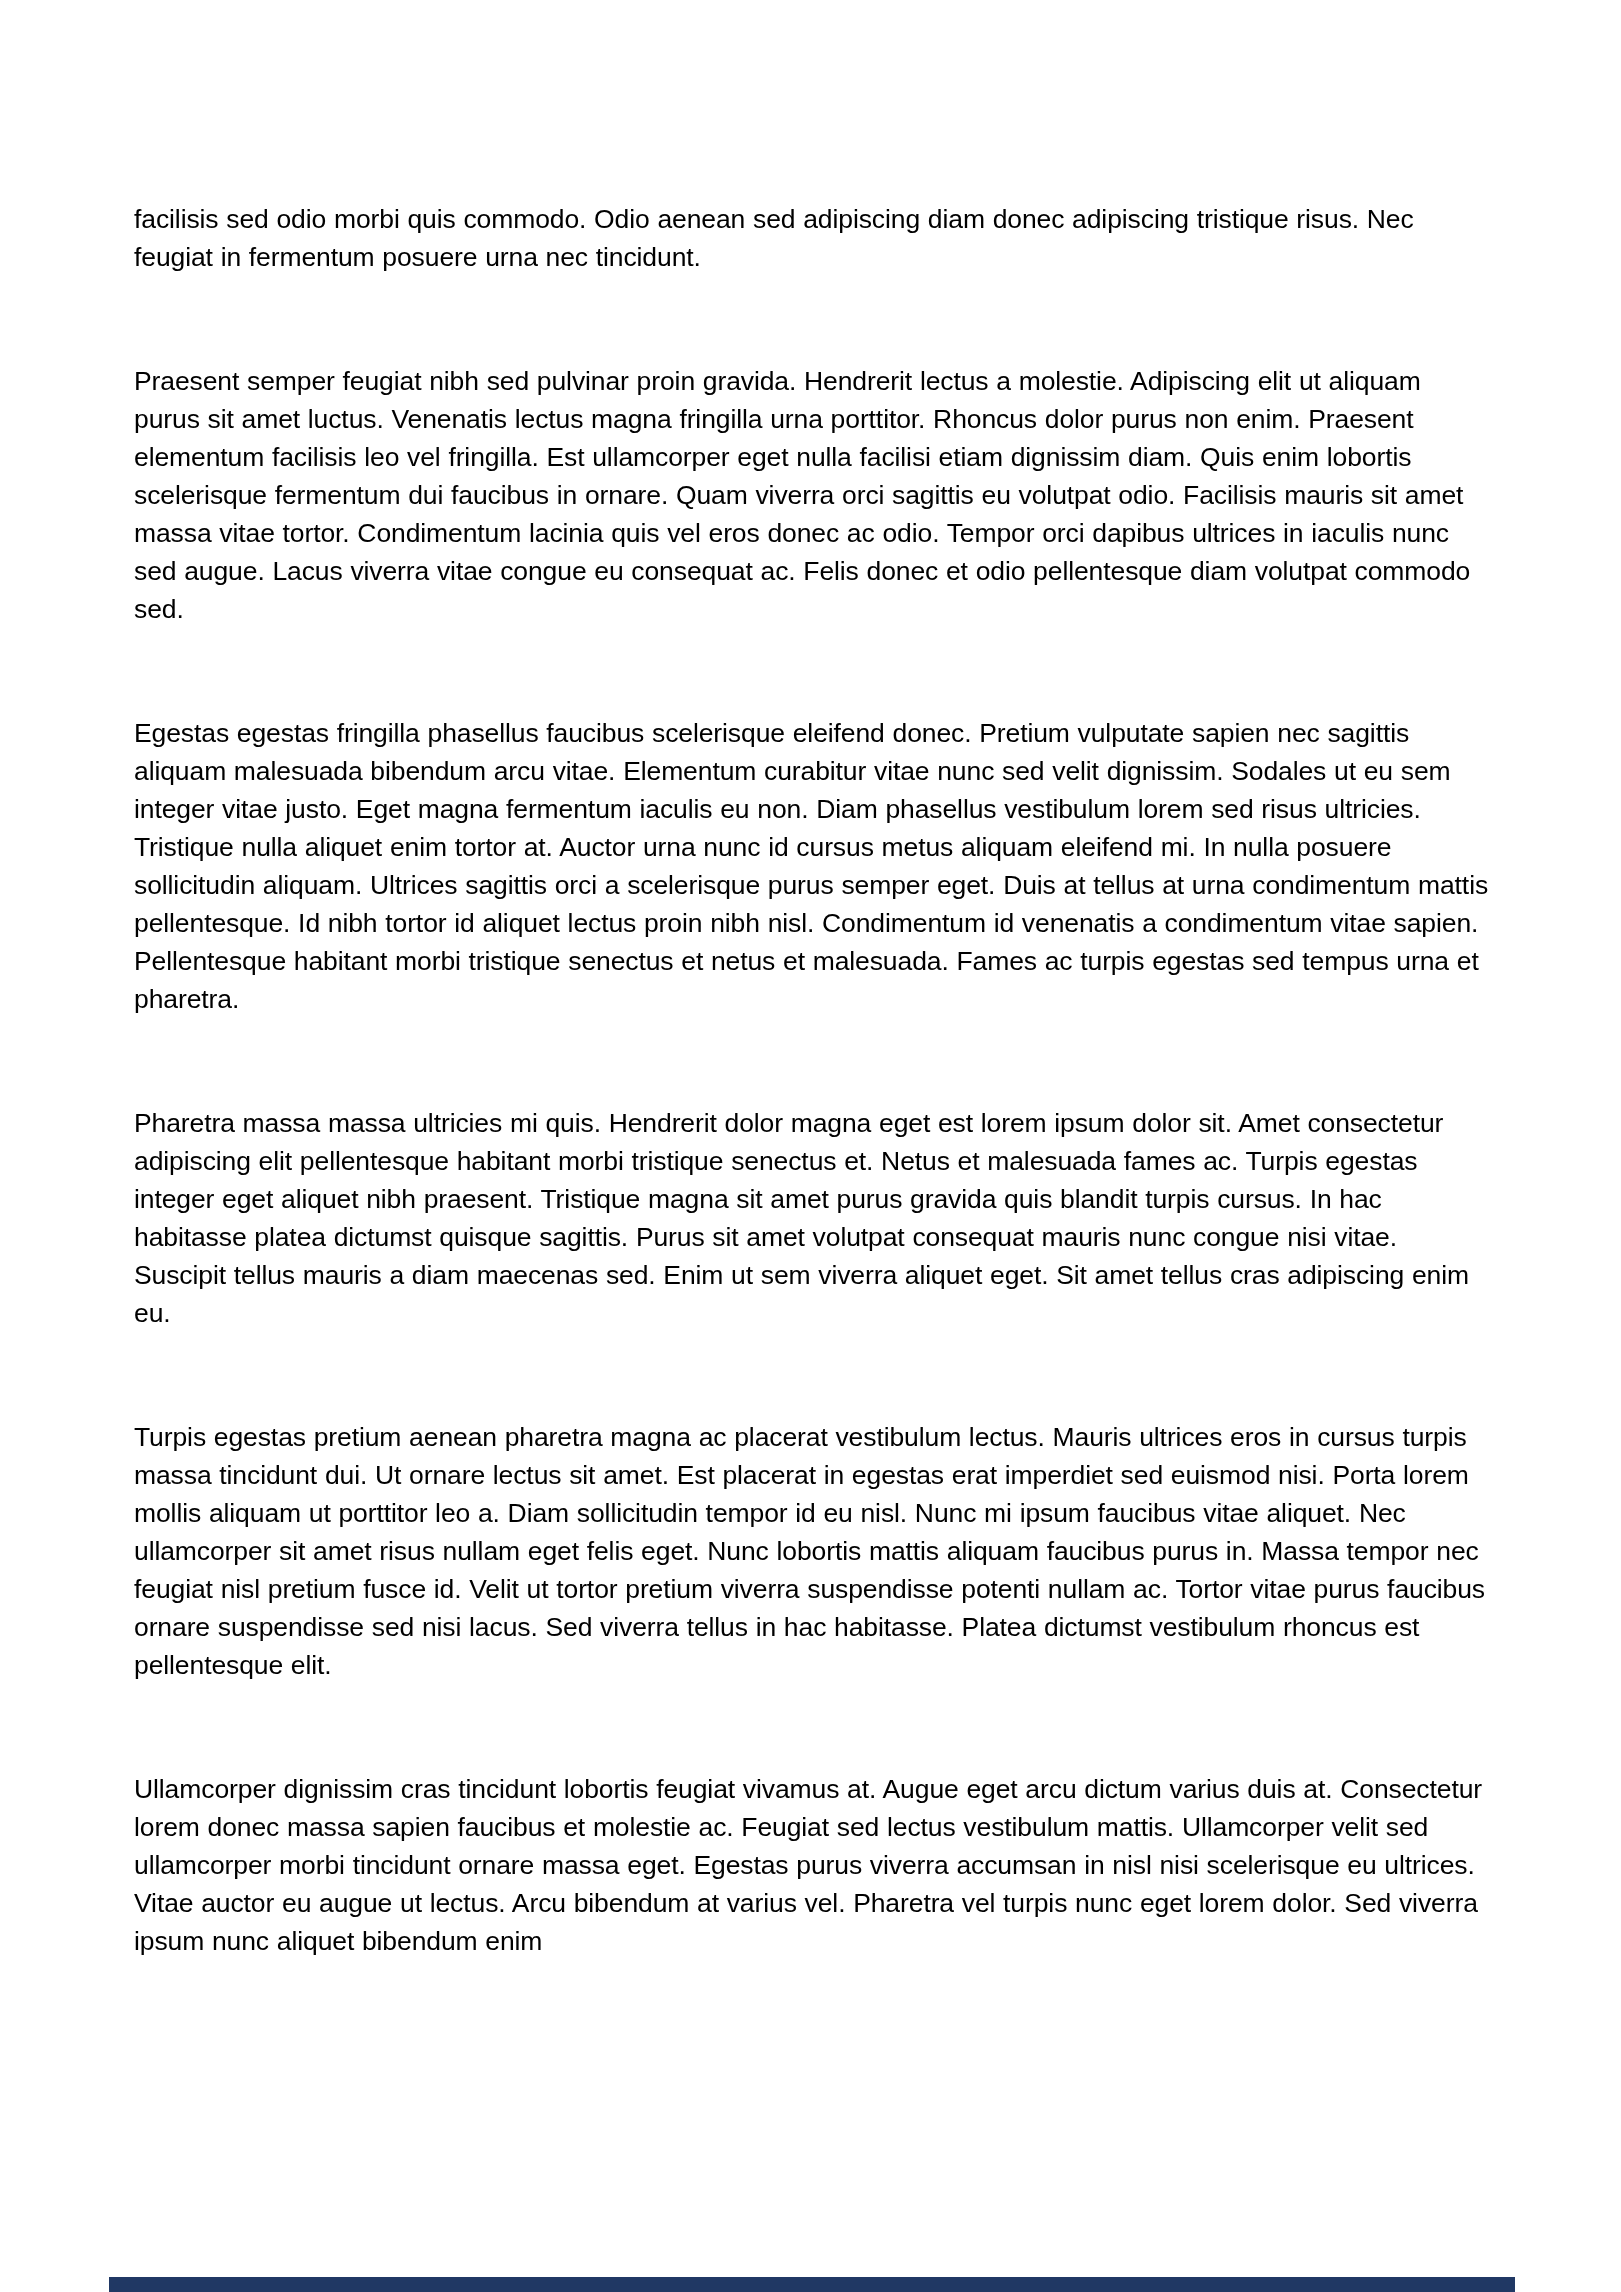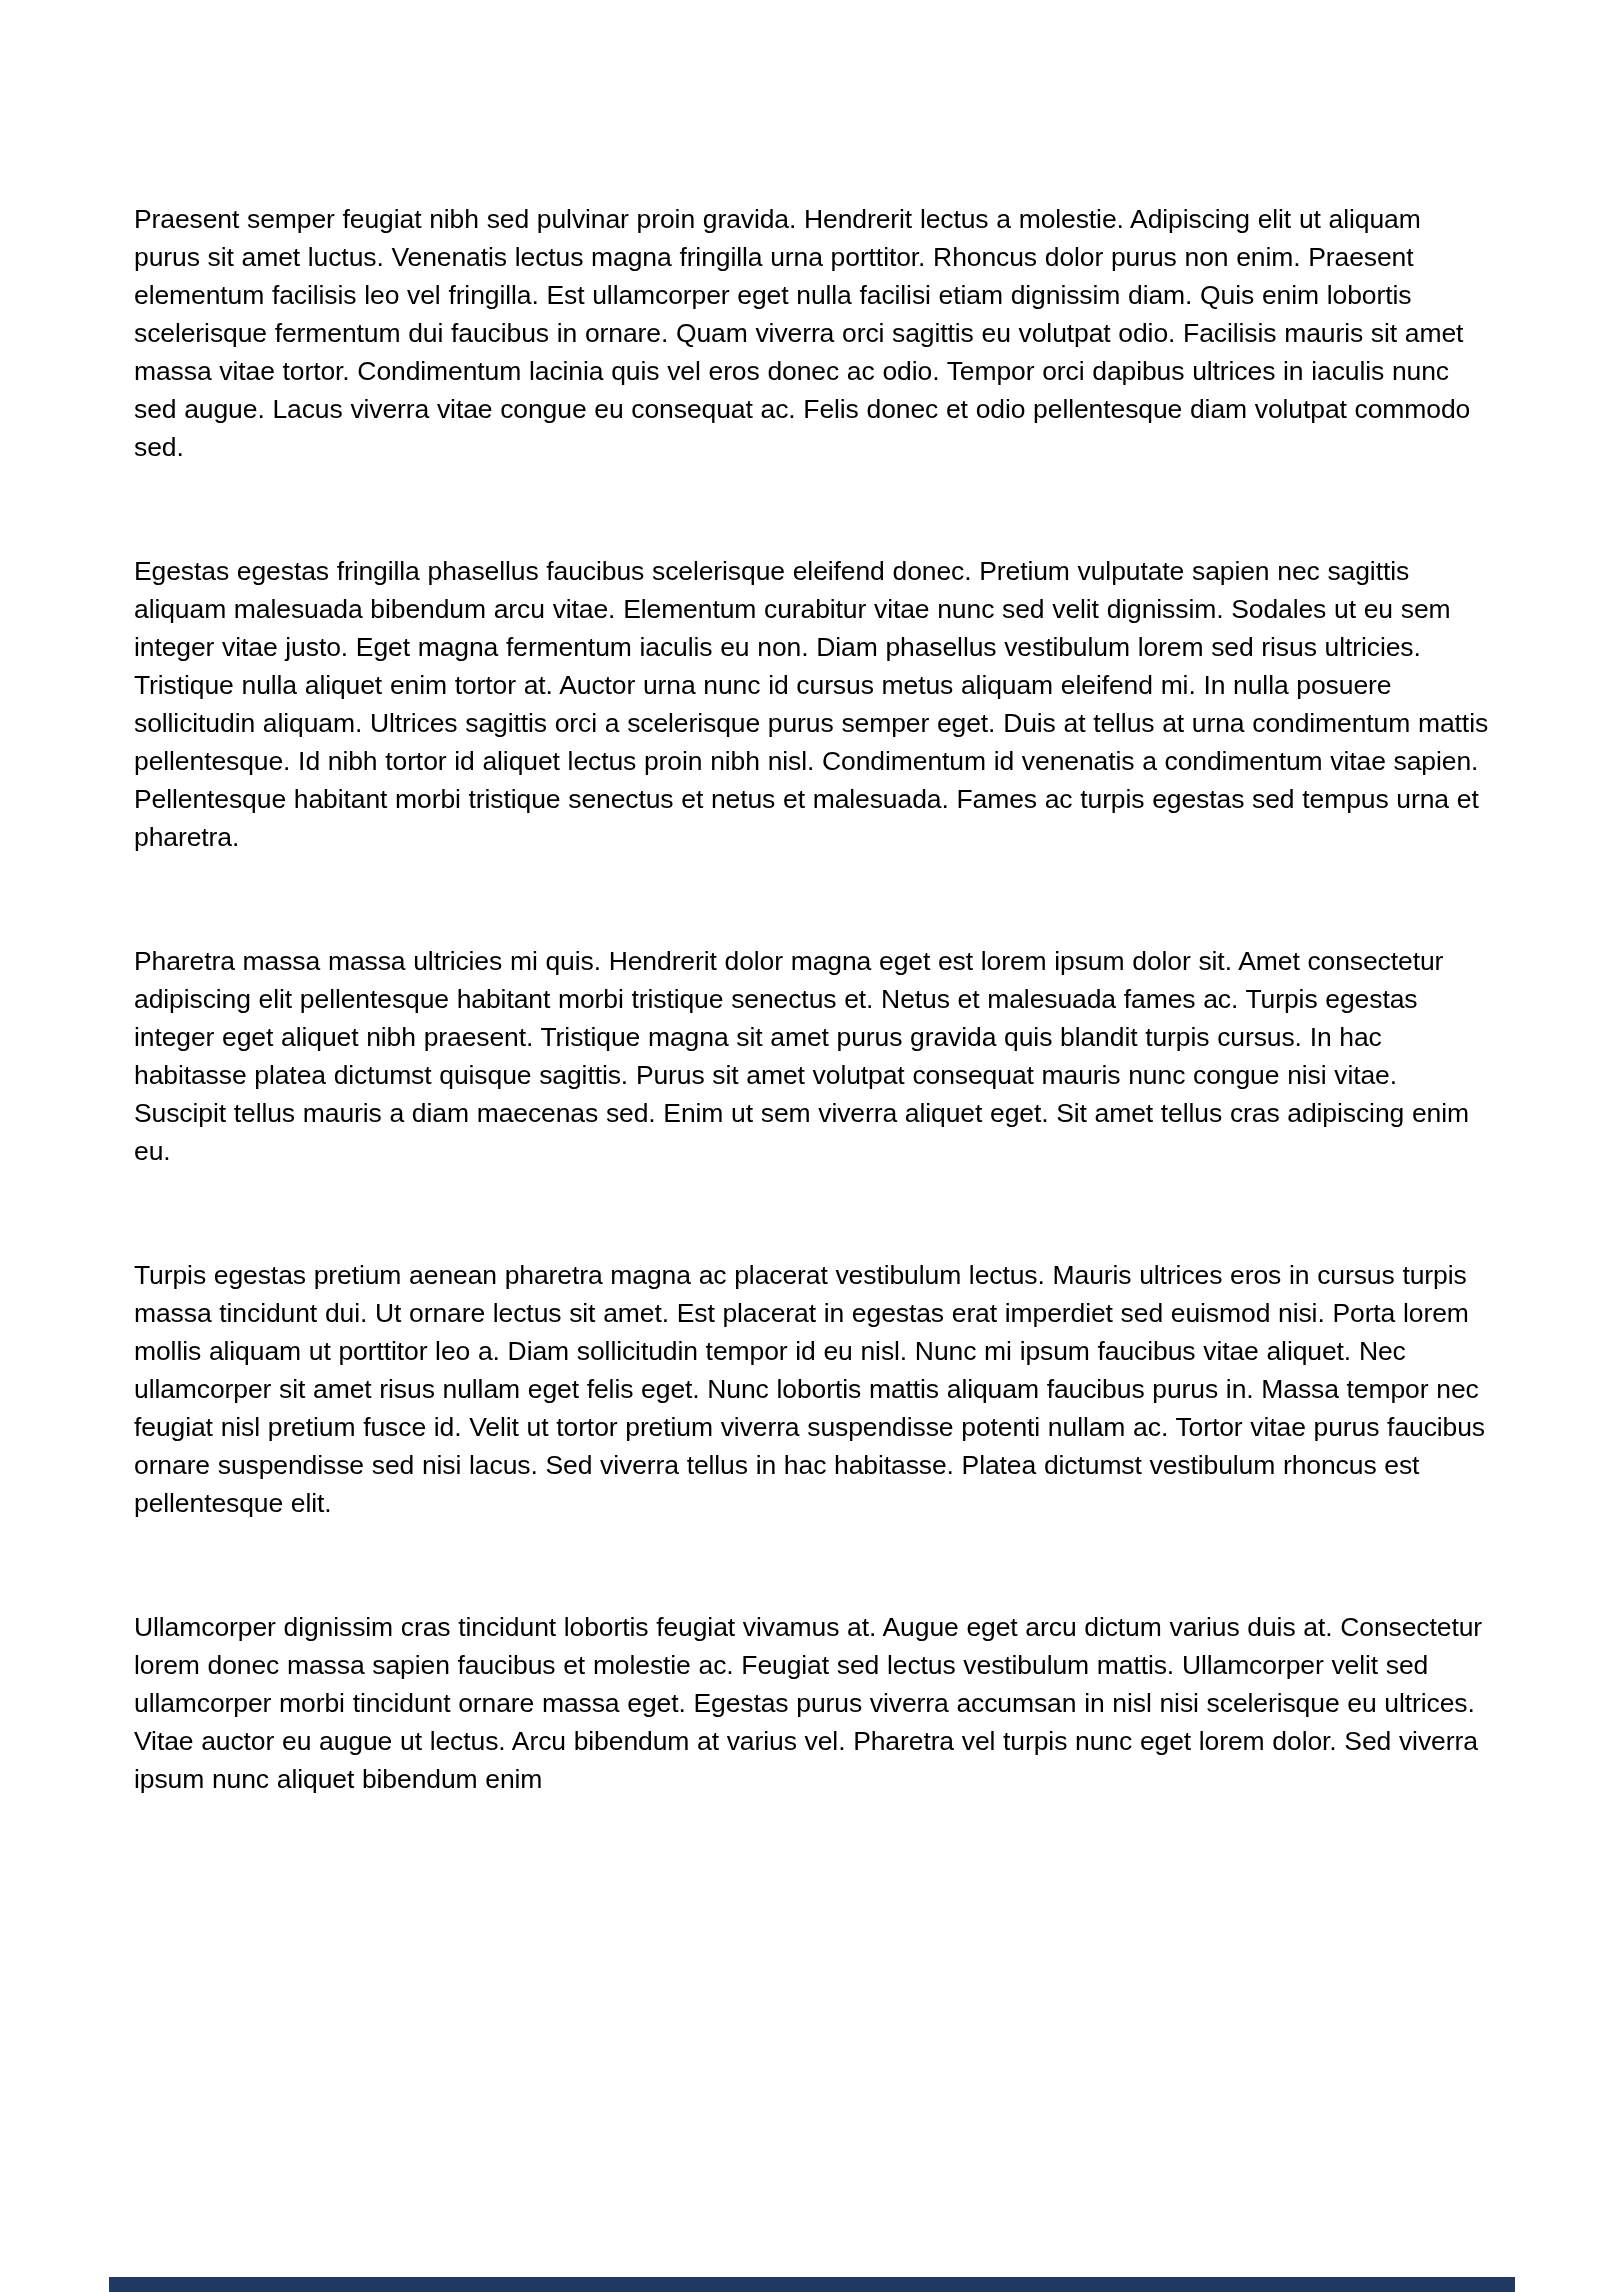--- a/index.html
+++ b/index.html
@@ -42,20 +42,21 @@
     bottom: 0;
     width: 1406px;
     height: 15.7px;
   }
 </style>
 </head>
 <body>
 
 <div class="page" style="background: rgb(255, 255, 255);">
   <div class="doc-body" style="color: rgb(0, 0, 0);">
+    <p>facilisis sed odio morbi quis commodo. Odio aenean sed adipiscing diam donec adipiscing tristique risus. Nec feugiat in fermentum posuere urna nec tincidunt.</p>
     <p>Praesent semper feugiat nibh sed pulvinar proin gravida. Hendrerit lectus a molestie. Adipiscing elit ut aliquam purus sit amet luctus. Venenatis lectus magna fringilla urna porttitor. Rhoncus dolor purus non enim. Praesent elementum facilisis leo vel fringilla. Est ullamcorper eget nulla facilisi etiam dignissim diam. Quis enim lobortis scelerisque fermentum dui faucibus in ornare. Quam viverra orci sagittis eu volutpat odio. Facilisis mauris sit amet massa vitae tortor. Condimentum lacinia quis vel eros donec ac odio. Tempor orci dapibus ultrices in iaculis nunc sed augue. Lacus viverra vitae congue eu consequat ac. Felis donec et odio pellentesque diam volutpat commodo sed.</p>
     <p>Egestas egestas fringilla phasellus faucibus scelerisque eleifend donec. Pretium vulputate sapien nec sagittis aliquam malesuada bibendum arcu vitae. Elementum curabitur vitae nunc sed velit dignissim. Sodales ut eu sem integer vitae justo. Eget magna fermentum iaculis eu non. Diam phasellus vestibulum lorem sed risus ultricies. Tristique nulla aliquet enim tortor at. Auctor urna nunc id cursus metus aliquam eleifend mi. In nulla posuere sollicitudin aliquam. Ultrices sagittis orci a scelerisque purus semper eget. Duis at tellus at urna condimentum mattis pellentesque. Id nibh tortor id aliquet lectus proin nibh nisl. Condimentum id venenatis a condimentum vitae sapien. Pellentesque habitant morbi tristique senectus et netus et malesuada. Fames ac turpis egestas sed tempus urna et pharetra.</p>
     <p>Pharetra massa massa ultricies mi quis. Hendrerit dolor magna eget est lorem ipsum dolor sit. Amet consectetur adipiscing elit pellentesque habitant morbi tristique senectus et. Netus et malesuada fames ac. Turpis egestas integer eget aliquet nibh praesent. Tristique magna sit amet purus gravida quis blandit turpis cursus. In hac habitasse platea dictumst quisque sagittis. Purus sit amet volutpat consequat mauris nunc congue nisi vitae. Suscipit tellus mauris a diam maecenas sed. Enim ut sem viverra aliquet eget. Sit amet tellus cras adipiscing enim eu.</p>
     <p>Turpis egestas pretium aenean pharetra magna ac placerat vestibulum lectus. Mauris ultrices eros in cursus turpis massa tincidunt dui. Ut ornare lectus sit amet. Est placerat in egestas erat imperdiet sed euismod nisi. Porta lorem mollis aliquam ut porttitor leo a. Diam sollicitudin tempor id eu nisl. Nunc mi ipsum faucibus vitae aliquet. Nec ullamcorper sit amet risus nullam eget felis eget. Nunc lobortis mattis aliquam faucibus purus in. Massa tempor nec feugiat nisl pretium fusce id. Velit ut tortor pretium viverra suspendisse potenti nullam ac. Tortor vitae purus faucibus ornare suspendisse sed nisi lacus. Sed viverra tellus in hac habitasse. Platea dictumst vestibulum rhoncus est pellentesque elit.</p>
     <p>Ullamcorper dignissim cras tincidunt lobortis feugiat vivamus at. Augue eget arcu dictum varius duis at. Consectetur lorem donec massa sapien faucibus et molestie ac. Feugiat sed lectus vestibulum mattis. Ullamcorper velit sed ullamcorper morbi tincidunt ornare massa eget. Egestas purus viverra accumsan in nisl nisi scelerisque eu ultrices. Vitae auctor eu augue ut lectus. Arcu bibendum at varius vel. Pharetra vel turpis nunc eget lorem dolor. Sed viverra ipsum nunc aliquet bibendum enim</p>
   </div>
   <div class="bottom-band" style="background: rgb(32, 56, 100);"></div>
 </div>
 
 

